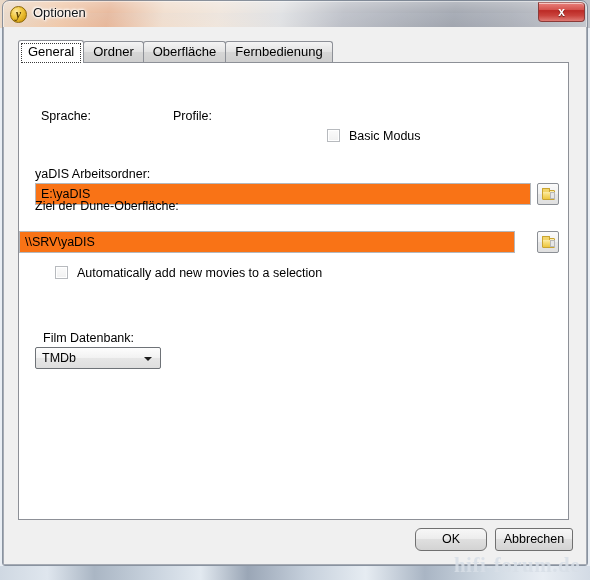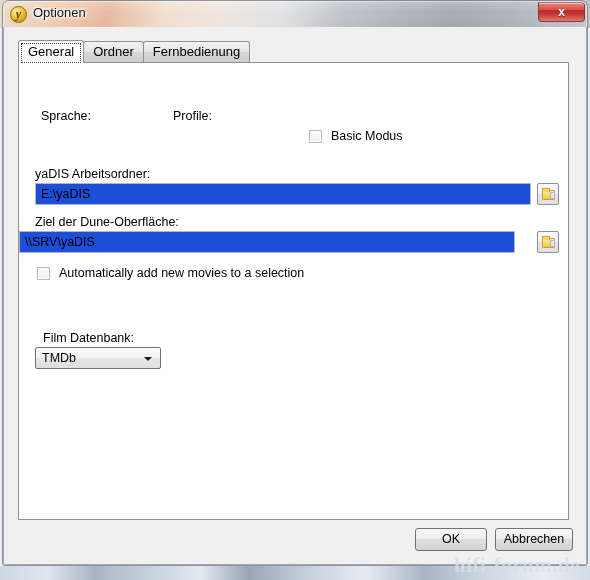--- a/index.html
+++ b/index.html
@@ -174,21 +174,21 @@
     position: absolute; right: 8px; top: 9px;
     width: 0; height: 0;
     border-left: 4px solid transparent;
     border-right: 4px solid transparent;
     border-top: 4px solid #1d1d1d;
   }
   .textinput {
     position: absolute;
     height: 22px;
     border: 1px solid #b4b8bd;
-    background: #1d4ed8;
+    background: #f97316;
     font-size: 12.5px;
     color: #000;
     cursor: text;
   }
   .textinput .val {
     position: absolute; left: 5px; top: 3px;
     white-space: nowrap;
   }
   .browse-btn {
     position: absolute;
@@ -217,23 +217,24 @@
   .folder-ico:after {
     content: "";
     position: absolute; right: -1px; top: 1px;
     width: 3px; height: 5px;
     background: #e6e6e6;
     border: 1px solid #b8b8b8;
   }
 
   .checkrow {
     position: absolute;
-    display: flex; align-items: flex-end;
-    cursor: pointer;
-    white-space: nowrap;
+    display: flex; align-items: flex-start;
+    cursor: pointer;
+    white-space: nowrap;
+    margin-left: 18px;
   }
   .checkbox {
     width: 13px; height: 13px;
     border: 1px solid #b7babe;
     background: linear-gradient(180deg, #fbfbfb 0%, #f1f1f1 100%);
     box-shadow: inset 0 0 0 1px #ffffff;
     flex: 0 0 auto;
   }
   .checkrow .cb-label {
     margin-left: 9px;
@@ -288,20 +289,23 @@
 
     <div id="tabstrip">
       <div class="tab active">
         <span>General</span>
         <span class="focusring"></span>
       </div>
       <div class="tab">
         <span>Ordner</span>
       </div>
       <div class="tab">
+        <span>Oberfläche</span>
+      </div>
+      <div class="tab">
         <span>Fernbedienung</span>
       </div>
     </div>
 
     <div id="tabpanel">
 
       <div class="field-label" style="left:22px; top:46px;">Sprache:</div>
 
       <div class="field-label" style="left:154px; top:46px;">Profile:</div>
 
@@ -311,21 +315,21 @@
       </div>
 
       <div class="field-label" style="left:16px; top:104px;">yaDIS Arbeitsordner:</div>
       <div class="textinput" style="left:16px; top:120px; width:496px;">
         <span class="val">E:\yaDIS</span>
       </div>
       <div class="browse-btn" style="left:518px; top:120px;">
         <span class="folder-ico"></span>
       </div>
 
-      <div class="field-label" style="left:16px; top:152px;">Ziel der Dune-Oberfläche:</div>
+      <div class="field-label" style="left:16px; top:136px;">Ziel der Dune-Oberfläche:</div>
       <div class="textinput" style="left:0; top:168px; width:496px;">
         <span class="val">\\SRV\yaDIS</span>
       </div>
       <div class="browse-btn" style="left:518px; top:168px;">
         <span class="folder-ico"></span>
       </div>
 
       <div class="checkrow" style="left:18px; top:203px;">
         <span class="checkbox"></span>
         <span class="cb-label">Automatically add new movies to a selection</span>
@@ -333,19 +337,19 @@
 
 
       <div class="field-label" style="left:24px; top:268px;">Film Datenbank:</div>
       <div class="combo" style="left:16px; top:284px; width:126px;">
         <span class="combo-text">TMDb</span>
         <span class="arrow"></span>
       </div>
 
     </div>
 
-    <div class="pushbtn" style="left:411px; bottom:13px; width:72px;">OK</div>
+    <div class="pushbtn" style="left:411px; bottom:13px; width:72px;border-radius:6px;">OK</div>
     <div class="pushbtn" style="left:491px; bottom:13px; width:78px;">Abbrechen</div>
 
   </div>
 </div>
 
 <div id="watermark">hifi-forum.de</div>
 
 </body></html>

